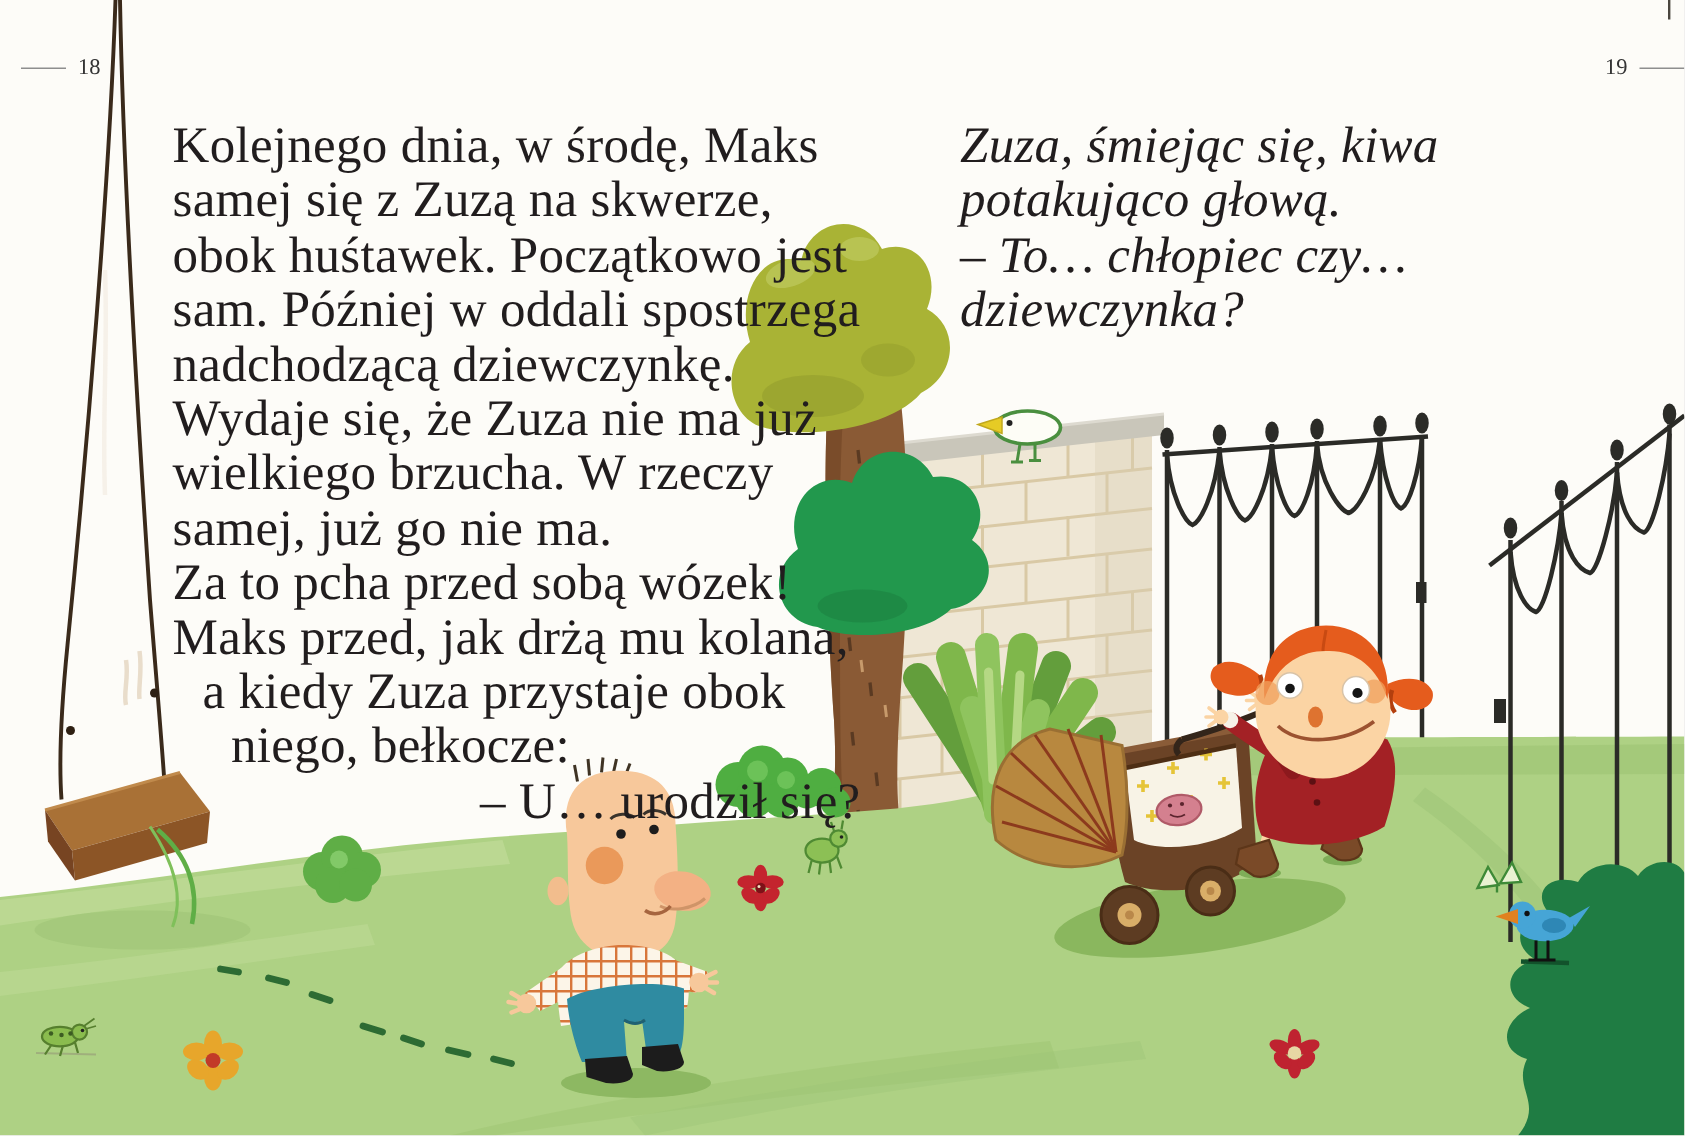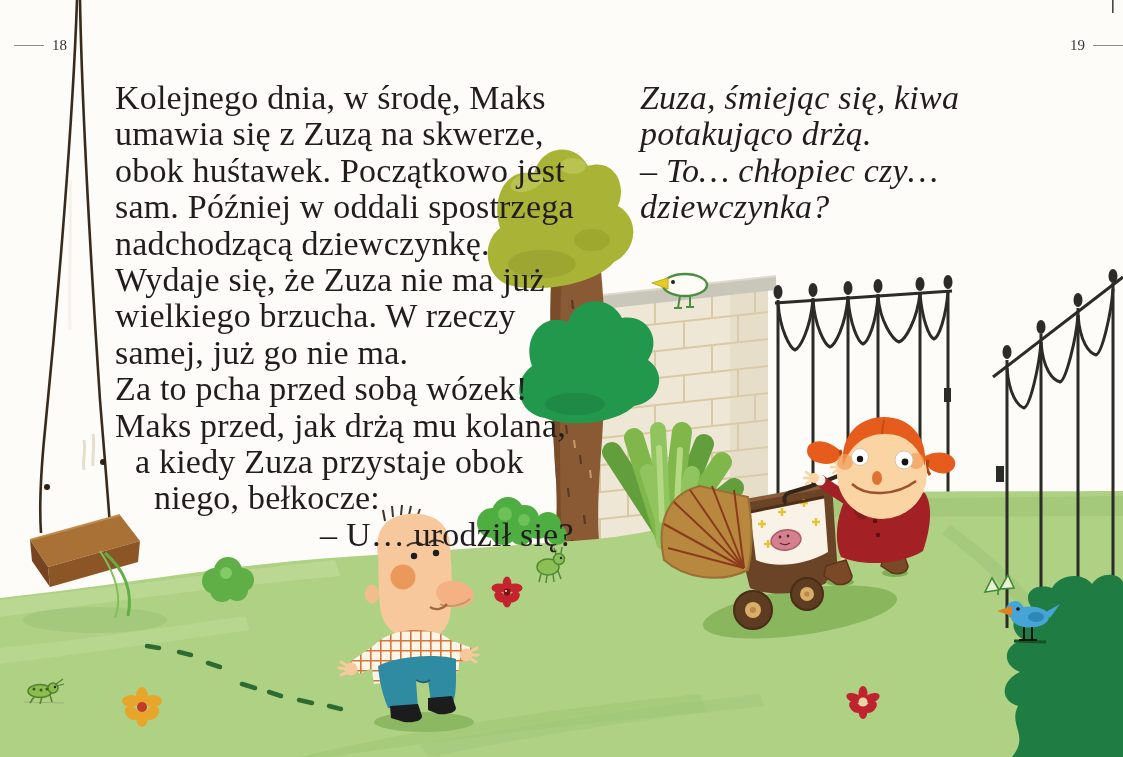--- a/index.html
+++ b/index.html
@@ -440,34 +440,34 @@
   <span class="rule"></span>
   <span>18</span>
 </div>
 <div class="pagenum pn-right">
   <span>19</span>
   <span class="rule"></span>
 </div>
 
 <div class="story story-left">
   <span class="line">Kolejnego dnia, w środę, Maks</span>
-  <span class="line">umawia się z Zuzą na skwerze,</span>
+  <span class="line">samej się z Zuzą na skwerze,</span>
   <span class="line">obok huśtawek. Początkowo jest</span>
   <span class="line">sam. Później w oddali spostrzega</span>
   <span class="line">nadchodzącą dziewczynkę.</span>
   <span class="line">Wydaje się, że Zuza nie ma już</span>
   <span class="line">wielkiego brzucha. W rzeczy</span>
   <span class="line">samej, już go nie ma.</span>
   <span class="line">Za to pcha przed sobą wózek!</span>
   <span class="line">Maks przed, jak drżą mu kolana,</span>
   <span class="line ind-1">a kiedy Zuza przystaje obok</span>
   <span class="line ind-2">niego, bełkocze:</span>
   <span class="line ind-3">– U… urodził się?</span>
 </div>
 
 <div class="story story-right">
   <span class="line">Zuza, śmiejąc się, kiwa</span>
-  <span class="line">potakująco drżą.</span>
+  <span class="line">potakująco głową.</span>
   <span class="line">– To… chłopiec czy…</span>
   <span class="line">dziewczynka?</span>
 </div>
 
 </div>
 
 </body></html>

